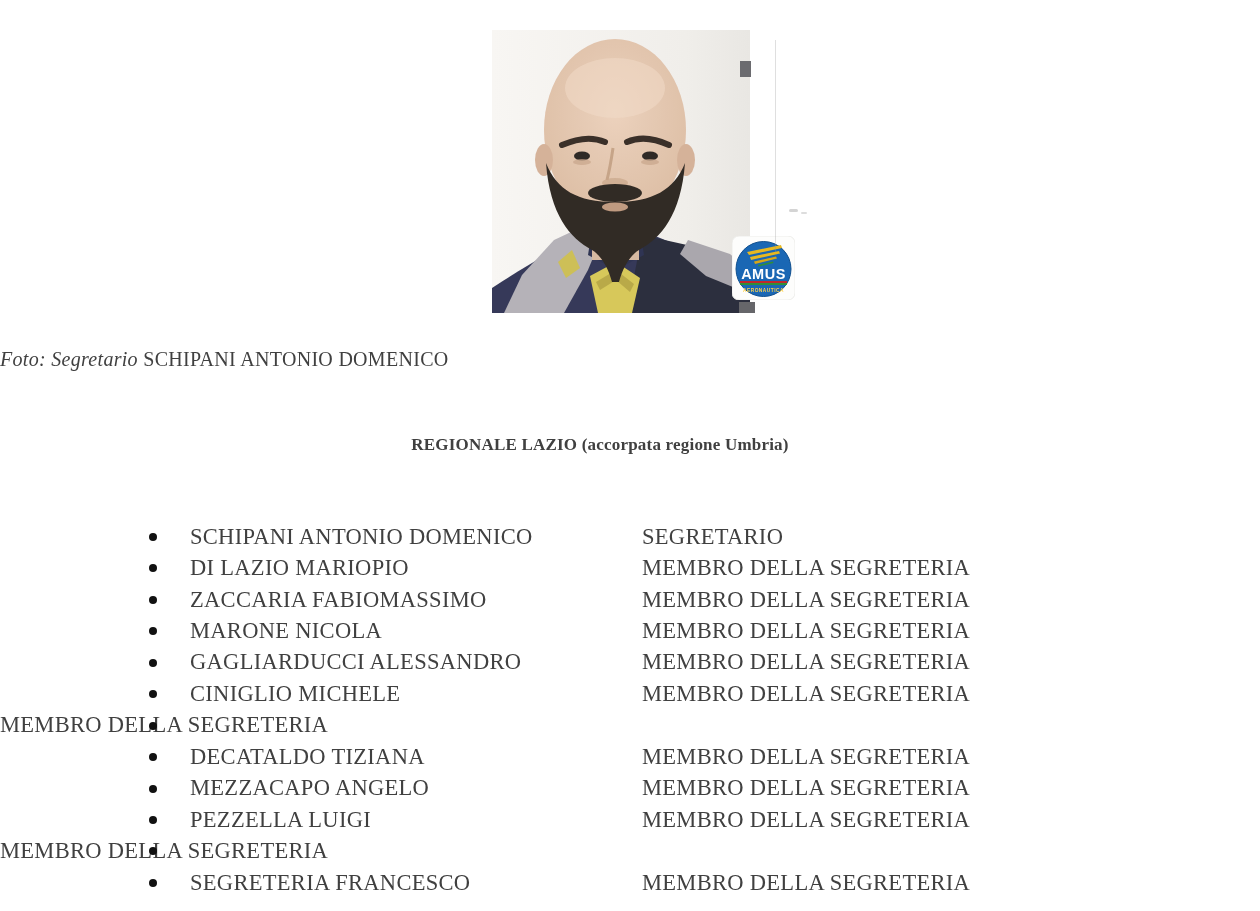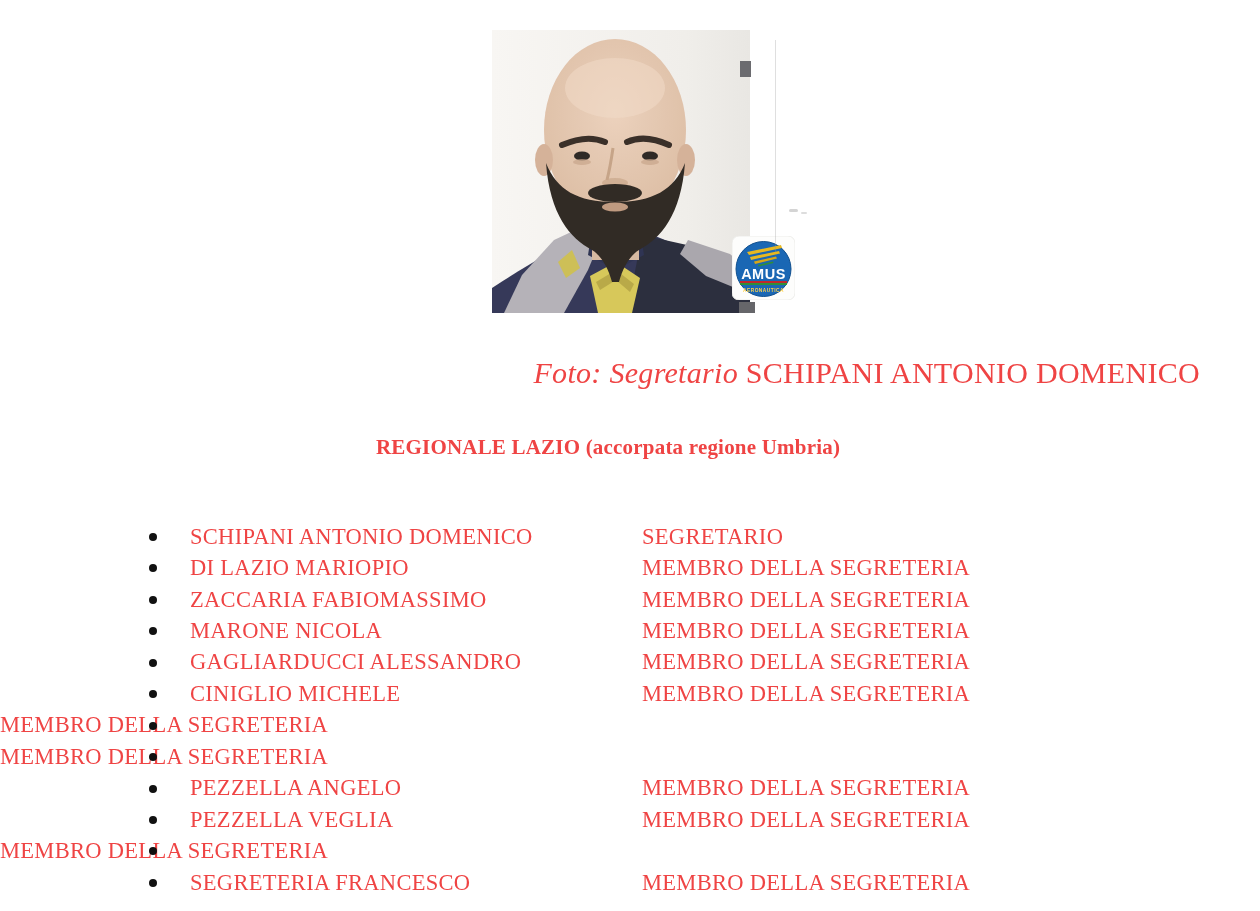--- a/index.html
+++ b/index.html
@@ -1,45 +1,45 @@
 <!DOCTYPE html>
 <html><head>
 <meta charset="utf-8">
 <style>
   html,body{margin:0;padding:0;background:#ffffff;}
   .page{
     position:relative;width:1260px;height:911px;background:#ffffff;overflow:hidden;
-    font-family:"Liberation Serif","DejaVu Serif",serif;color:#ef4444;
+    font-family:"Liberation Serif","DejaVu Serif",serif;color:#404040;
   }
   
   .photo{
     position:absolute;left:492px;top:30px;width:258px;height:283px;
     filter:blur(.5px) saturate(.9);
   }
   .photo svg{display:block;width:100%;height:100%;}
   .badge{
     position:absolute;left:732px;top:236px;width:63px;height:64px;
   }
   .badge svg{display:block;width:100%;height:100%;}
   
   .artifact{position:absolute;}
   .art-block-top{left:740px;top:61px;width:11px;height:16px;background:#6b6b6f;}
   .art-block-bottom{left:739px;top:302px;width:16px;height:11px;background:#66666a;}
   .art-line{left:775px;top:40px;width:1px;height:212px;background:rgba(150,150,150,.30);}
   .art-dash1{left:789px;top:209px;width:9px;height:3px;background:rgba(160,160,160,.45);border-radius:2px;}
   .art-dash2{left:801px;top:212px;width:6px;height:2px;background:rgba(170,170,170,.40);border-radius:2px;}
   
   .caption{
-    position:absolute;left:0;top:356px;width:1200px;text-align:right;
-    font-size:30px;letter-spacing:.3px;white-space:nowrap;
+    position:absolute;left:0;top:348px;width:1200px;text-align:left;
+    font-size:20px;letter-spacing:.3px;white-space:nowrap;
   }
   .caption .italic{font-style:italic;}
   .doc-heading{
     position:absolute;left:0;top:435px;width:1200px;text-align:center;
-    font-size:21px;font-weight:bold;letter-spacing:.2px;white-space:nowrap;margin-left:8px;
+    font-size:17px;font-weight:bold;letter-spacing:.2px;white-space:nowrap;
   }
   .members{
     position:absolute;left:0;top:521px;margin:0;padding:0;list-style:none;width:1150px;
   }
   .member-row{
     position:relative;height:31.45px;display:flex;align-items:center;
     font-size:22.5px;letter-spacing:.3px;white-space:nowrap;
   }
   .bullet{
     position:absolute;left:149px;top:12px;width:8px;height:8px;border-radius:50%;
@@ -165,30 +165,31 @@
       <span class="bullet"></span>
       <span class="member-name">CINIGLIO MICHELE</span>
       <span class="member-role">MEMBRO DELLA SEGRETERIA</span>
     </li>
     <li class="member-row">
       <span class="bullet"></span>
       <span class="member-role">MEMBRO DELLA SEGRETERIA</span>
     </li>
     <li class="member-row">
       <span class="bullet"></span>
-      <span class="member-role">MEMBRO DELLA SEGRETERIA</span>
-    </li>
-    <li class="member-row">
-      <span class="bullet"></span>
-      <span class="member-name">PEZZELLA ANGELO</span>
-      <span class="member-role">MEMBRO DELLA SEGRETERIA</span>
-    </li>
-    <li class="member-row">
-      <span class="bullet"></span>
-      <span class="member-name">PEZZELLA VEGLIA</span>
+      <span class="member-name">DECATALDO TIZIANA</span>
+      <span class="member-role">MEMBRO DELLA SEGRETERIA</span>
+    </li>
+    <li class="member-row">
+      <span class="bullet"></span>
+      <span class="member-name">MEZZACAPO ANGELO</span>
+      <span class="member-role">MEMBRO DELLA SEGRETERIA</span>
+    </li>
+    <li class="member-row">
+      <span class="bullet"></span>
+      <span class="member-name">PEZZELLA LUIGI</span>
       <span class="member-role">MEMBRO DELLA SEGRETERIA</span>
     </li>
     <li class="member-row">
       <span class="bullet"></span>
       <span class="member-role">MEMBRO DELLA SEGRETERIA</span>
     </li>
     <li class="member-row">
       <span class="bullet"></span>
       <span class="member-name">SEGRETERIA FRANCESCO</span>
       <span class="member-role">MEMBRO DELLA SEGRETERIA</span>

